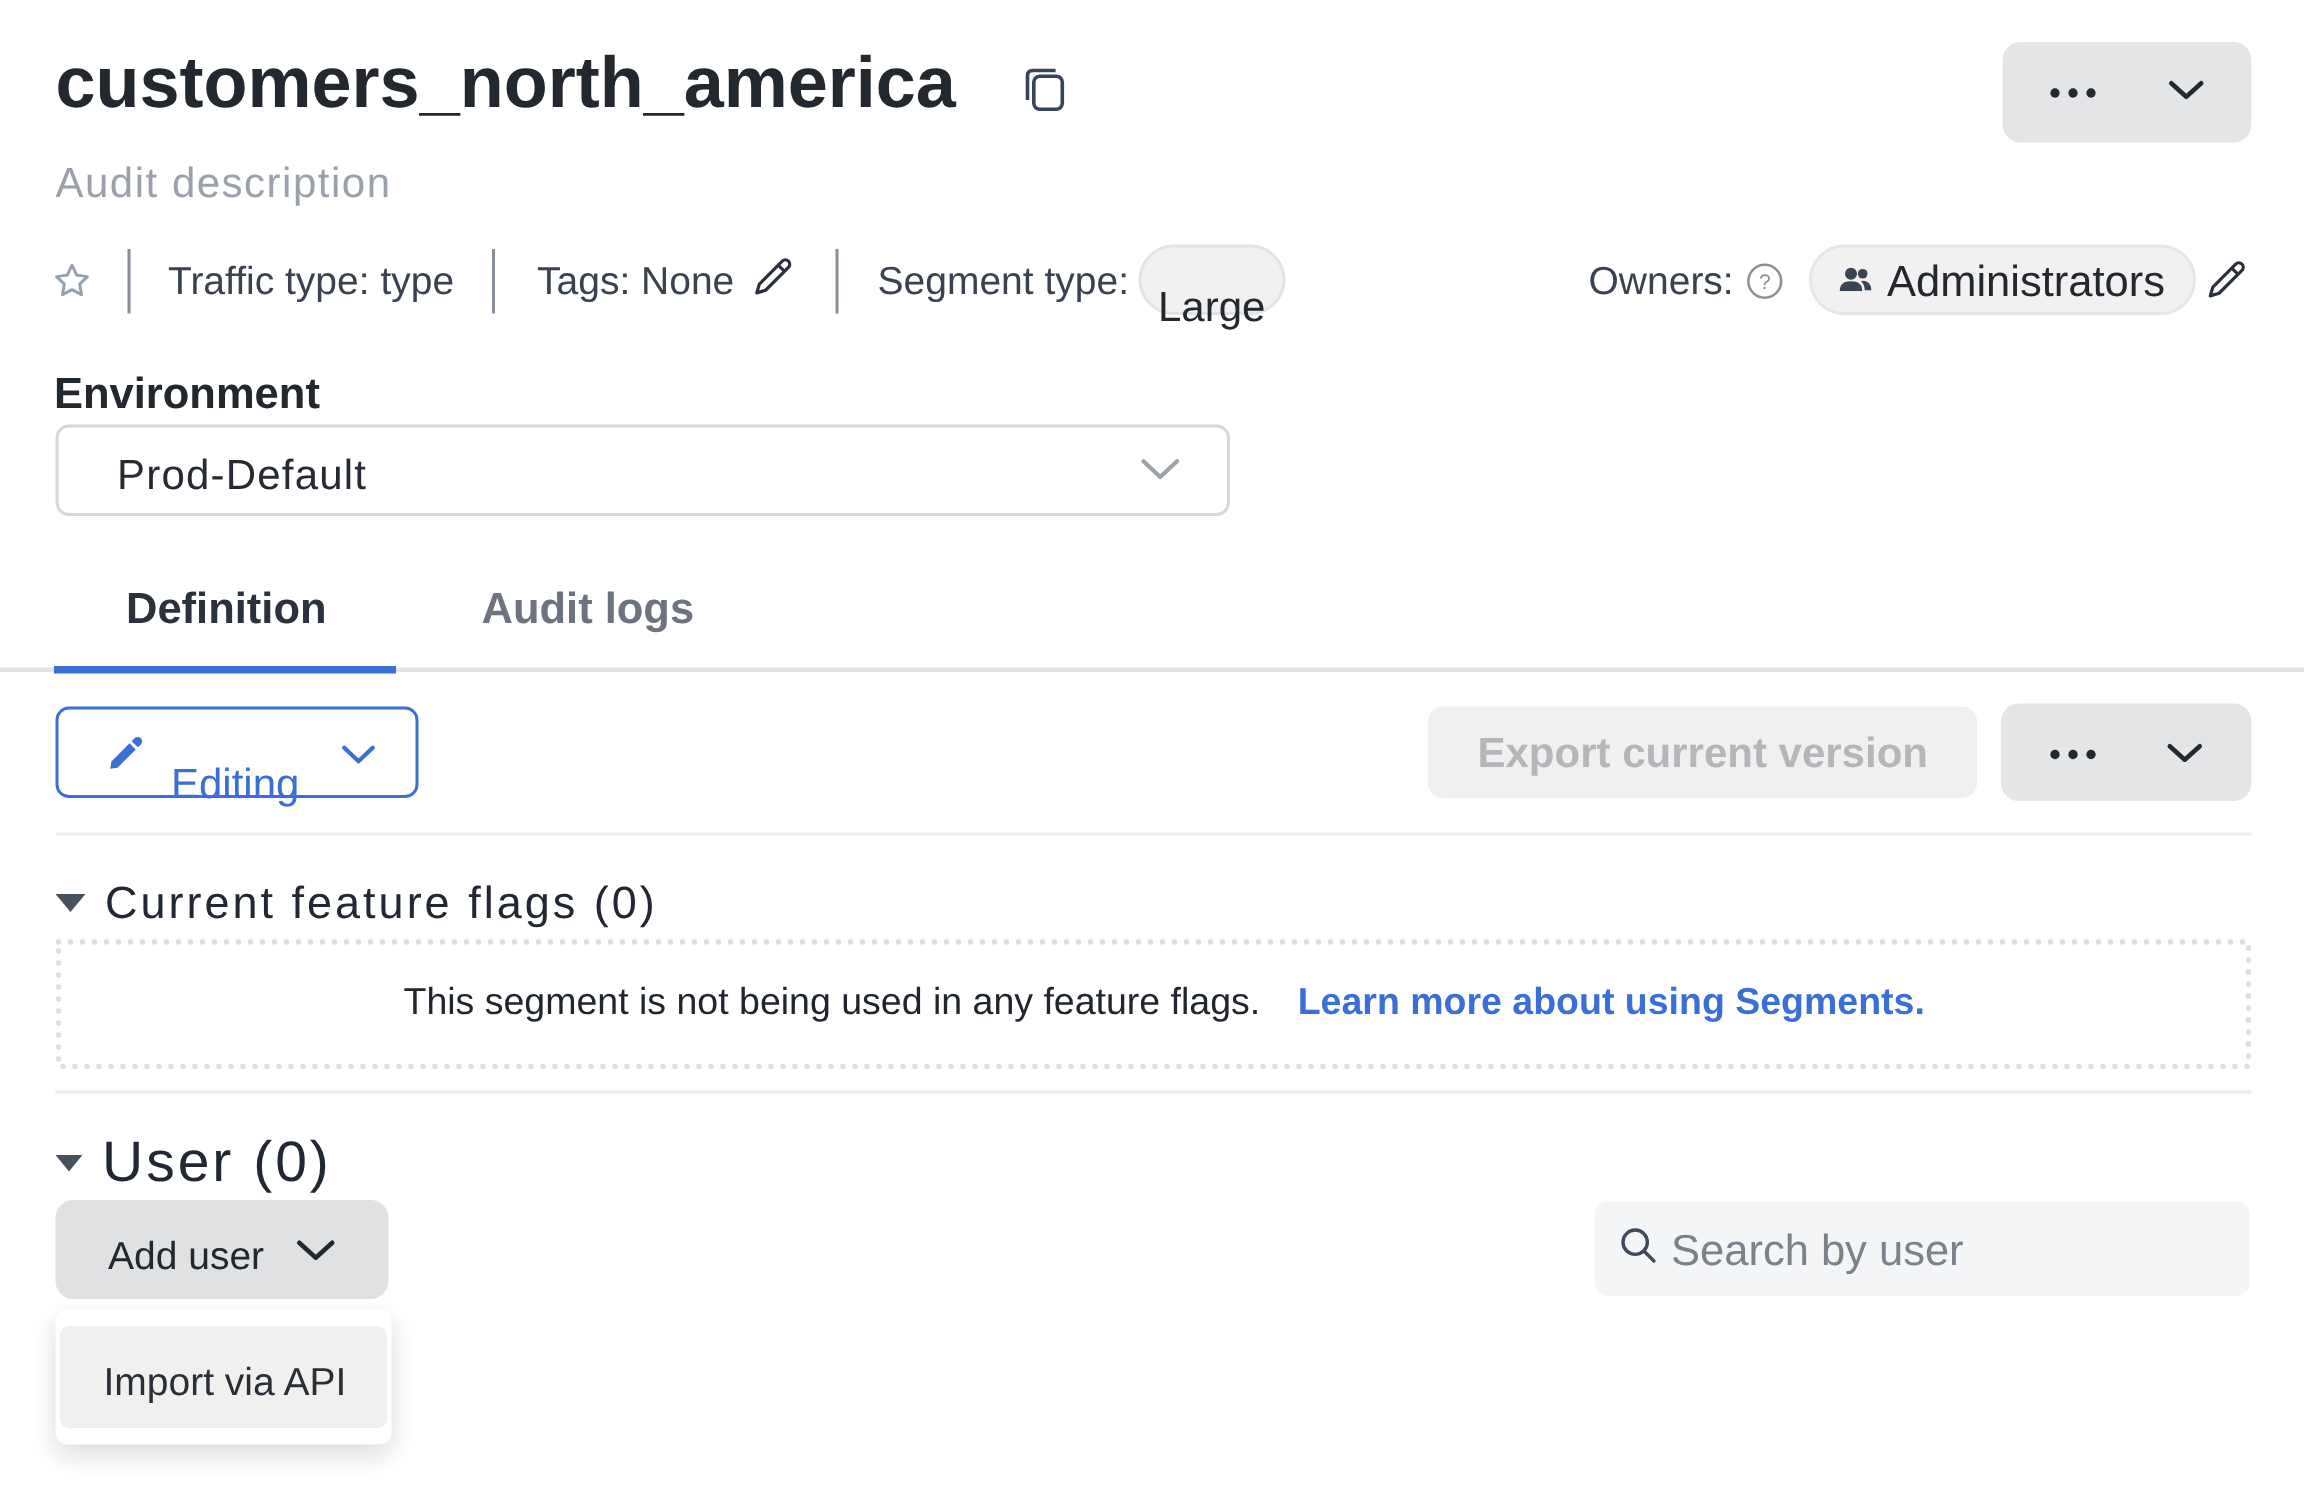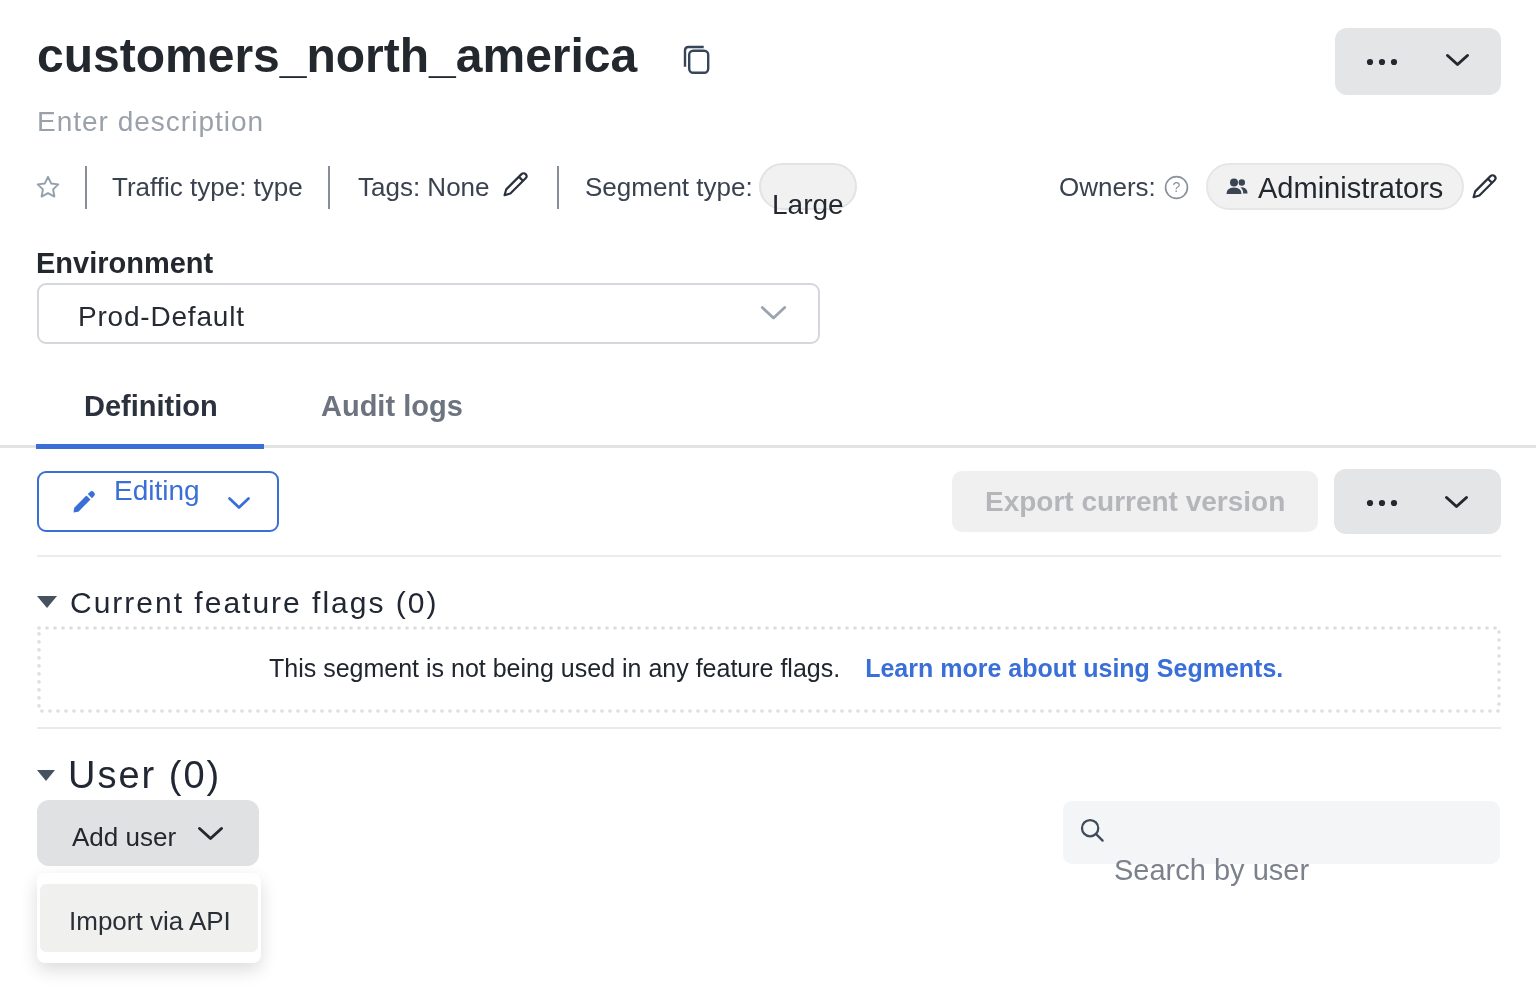--- a/index.html
+++ b/index.html
@@ -9,21 +9,21 @@
 </style>
 </head>
 <body>
 
 <div class="t" style="left:37px; top:32px; font-size:48px; font-weight:700; color:#23272e; line-height:48px;">customers_north_america</div>
 <svg class="abs" style="left:683px; top:44px;" width="28" height="31" viewBox="0 0 28 31" fill="none">
   <path d="M2 21.5 V6.5 Q2 3 5.5 3 H19.5" stroke="#36455a" stroke-width="2.4" fill="none" stroke-linecap="square"></path>
   <rect x="6.2" y="6.8" width="19" height="22" rx="4" stroke="#36455a" stroke-width="2.4" fill="none"></rect>
 </svg>
 
-<div class="t" style="left:37px; top:108px; font-size:28px; letter-spacing:1px; color:#9aa1ab; line-height:28px;">Enter description</div>
+<div class="t" style="left:37px; top:108px; font-size:28px; letter-spacing:1px; color:#9aa1ab; line-height:28px;">Audit description</div>
 
 <svg class="abs" style="left:35px; top:174px;" width="26" height="26" viewBox="0 0 24 24" fill="none">
   <path d="M12 2.6 L14.9 8.7 L21.5 9.6 L16.7 14.2 L17.9 20.8 L12 17.6 L6.1 20.8 L7.3 14.2 L2.5 9.6 L9.1 8.7 Z" stroke="#95a0af" stroke-width="1.8" stroke-linejoin="round"></path>
 </svg>
 <div class="abs" style="left:85px; top:166px; width:2px; height:43px; background:#878e99;"></div>
 <div class="t" style="left:112px; top:174px; font-size:26px; color:#39424e; line-height:27px;">Traffic type: type</div>
 <div class="abs" style="left:328px; top:166px; width:2px; height:43px; background:#878e99;"></div>
 <div class="t" style="left:358px; top:174px; font-size:26px; color:#39424e; line-height:27px;">Tags: None</div>
 <svg class="abs" style="left:500px; top:170px;" width="30" height="30" viewBox="0 0 24 24" fill="none">
   <path d="M17.2 3.3 a2.3 2.3 0 0 1 3.3 3.3 L8.3 18.8 L3.6 20.2 L5 15.5 Z" stroke="#2a313c" stroke-width="1.7" stroke-linejoin="round"></path>
@@ -62,21 +62,21 @@
 <div class="abs" style="left:0px; top:445px; width:1536px; height:3px; background:#e2e3e5;"></div>
 <div class="abs" style="left:36px; top:444px; width:228px; height:5px; background:#3a6fd8;"></div>
 <div class="t" style="left:84px; top:392px; font-size:29px; font-weight:700; color:#2b323d; line-height:29px;">Definition</div>
 <div class="t" style="left:321px; top:392px; font-size:29px; font-weight:700; color:#6d7480; line-height:29px;">Audit logs</div>
 
 <div class="abs" style="left:37px; top:471px; width:242px; height:61px; border:2px solid #3a6fd8; border-radius:9px;"></div>
 <svg class="abs" style="left:71px; top:489px;" width="26" height="26" viewBox="0 0 24 24" fill="#3a6fd8">
   <path d="M3 17.2 L14.2 6 L18 9.8 L6.8 21 L2.3 21.7 Z"></path>
   <path d="M15.5 4.7 L17.3 2.9 a2.54 2.54 0 0 1 3.8 3.8 L19.3 8.5 Z"></path>
 </svg>
-<div class="t" style="left:114px; top:476px; font-size:28px; color:#3a6fd8; line-height:29px;">Editing</div>
+<div class="t" style="left:114px; top:508px; font-size:28px; color:#3a6fd8; line-height:29px;">Editing</div>
 <svg class="abs" style="left:227px; top:496px;" width="24" height="14" viewBox="0 0 24 14" fill="none">
   <path d="M2.5 2.5 L12 11.5 L21.5 2.5" stroke="#3a6fd8" stroke-width="2.8" stroke-linecap="round" stroke-linejoin="round"></path>
 </svg>
 
 <div class="abs" style="left:952px; top:471px; width:366px; height:61px; background:#f0f0f1; border-radius:10px;"></div>
 <div class="t" style="left:985px; top:487px; font-size:28px; font-weight:700; color:#b4b6ba; line-height:29px;">Export current version</div>
 
 <div class="abs" style="left:1334px; top:469px; width:167px; height:65px; background:#e4e5e6; border-radius:12px;"></div>
 <svg class="abs" style="left:1366px; top:499px;" width="32" height="8" viewBox="0 0 32 8">
   <circle cx="4" cy="4" r="3.1" fill="#23272e"></circle>
@@ -124,13 +124,13 @@
 
 <div class="abs" style="left:37px; top:873px; width:224px; height:90px; background:#ffffff; border-radius:8px; box-shadow:0 7px 18px rgba(0,0,0,0.14);"></div>
 <div class="abs" style="left:40px; top:884px; width:218px; height:68px; background:#f0f0ef; border-radius:6px;"></div>
 <div class="t" style="left:69px; top:908px; font-size:26px; color:#2a2f37; line-height:27px;">Import via API</div>
 
 <div class="abs" style="left:1063px; top:801px; width:437px; height:63px; background:#f4f5f6; border-radius:9px;"></div>
 <svg class="abs" style="left:1077px; top:815px;" width="30" height="30" viewBox="0 0 24 24" fill="none">
   <circle cx="10.5" cy="10.5" r="6.5" stroke="#3f4b5b" stroke-width="1.8"></circle>
   <path d="M15.3 15.3 L20.5 20.5" stroke="#3f4b5b" stroke-width="1.8" stroke-linecap="round"></path>
 </svg>
-<div class="t" style="left:1114px; top:819px; font-size:29px; color:#7b828c; line-height:30px;margin-top:36px;">Search by user</div>
+<div class="t" style="left:1114px; top:819px; font-size:29px; color:#7b828c; line-height:30px;">Search by user</div>
 
 </body></html>

